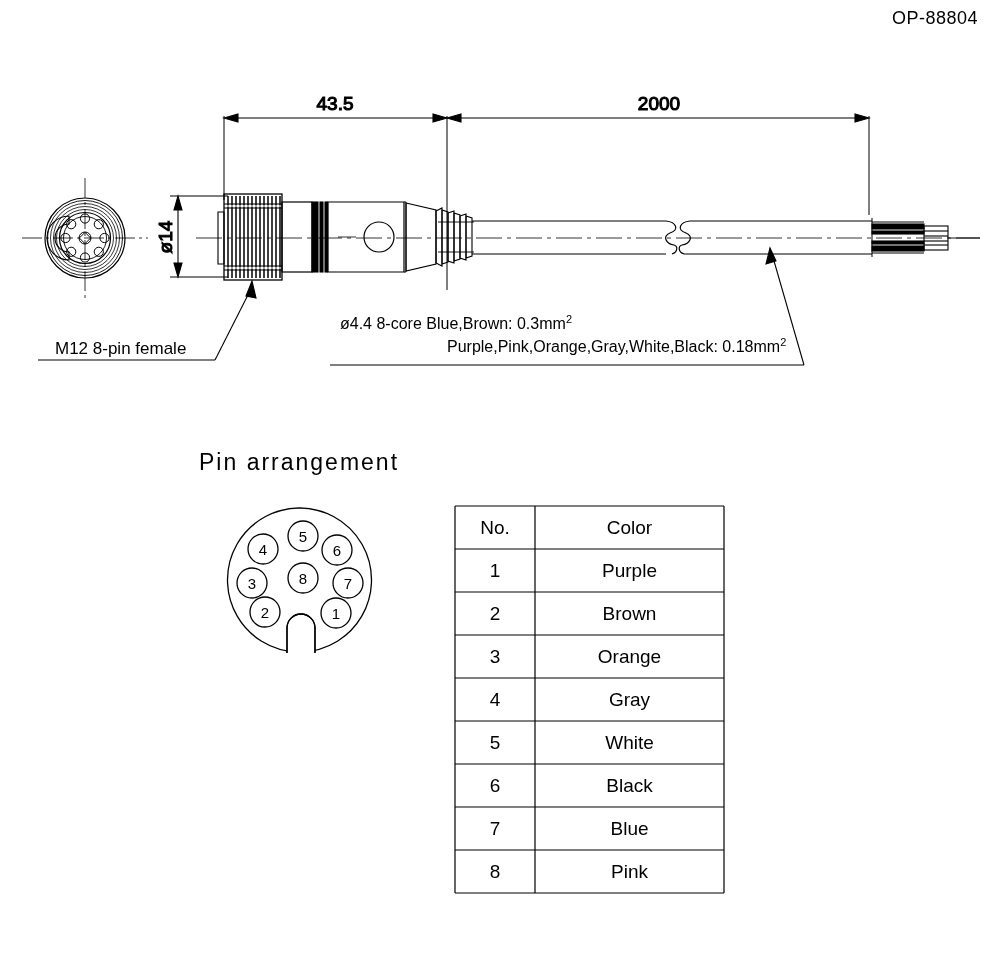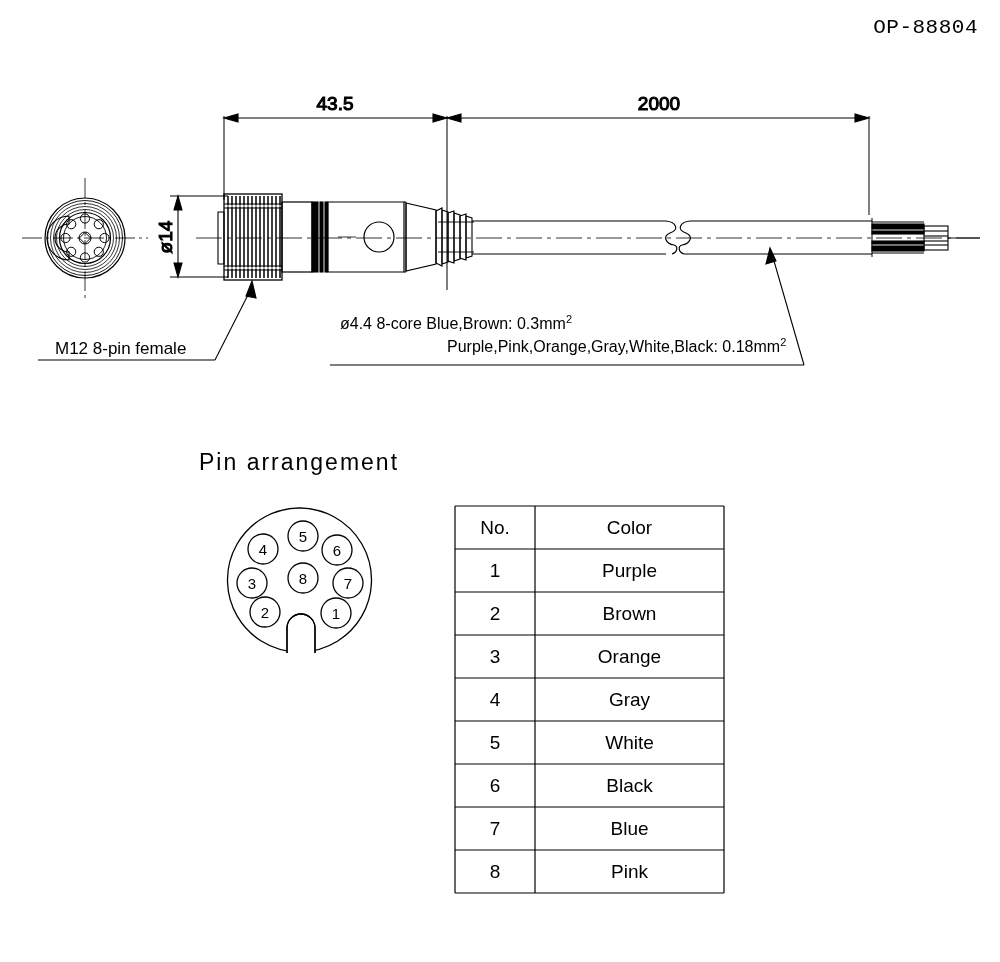--- a/index.html
+++ b/index.html
@@ -1,18 +1,18 @@
 <!DOCTYPE html>
 <html><head>
 <meta charset="utf-8">
 <style>
   html,body{margin:0;padding:0;background:#ffffff;}
   body{width:1000px;height:962px;position:relative;overflow:hidden;
        font-family:"Liberation Sans", sans-serif;color:#000;}
-  .part-number{position:absolute;right:22px;top:16px;font-size:21px;letter-spacing:0.5px;font-family:Liberation Mono, monospace;}
+  .part-number{position:absolute;right:22px;top:8px;font-size:18px;letter-spacing:0.5px;}
   #drawing{position:absolute;left:0;top:0;}
   .txt{font-family:"Liberation Sans", sans-serif;fill:#000;}
   .dim-txt{font-size:19px;}
   .lbl-txt{font-size:17px;}
   .spec-txt{font-size:16px;}
   .head-txt{font-size:23px;letter-spacing:2px;}
   .tbl-txt{font-size:19px;}
   .pin-txt{font-size:15px;}
   .sup{font-size:11px;}
 </style>

